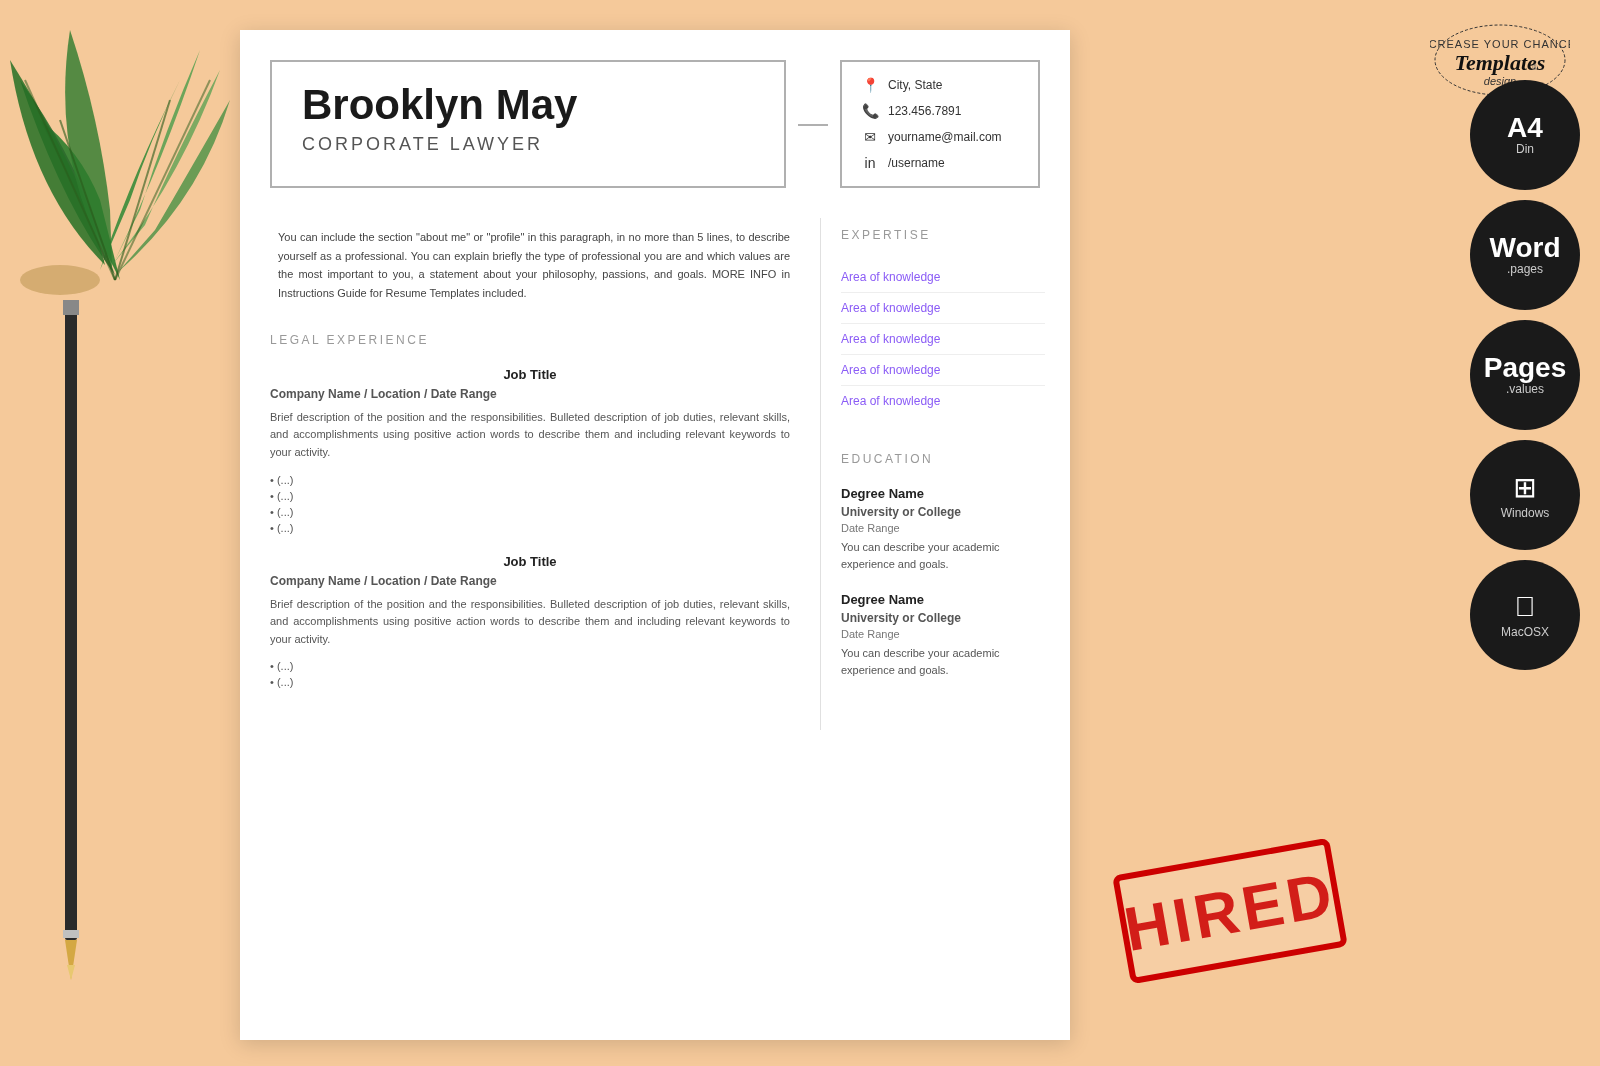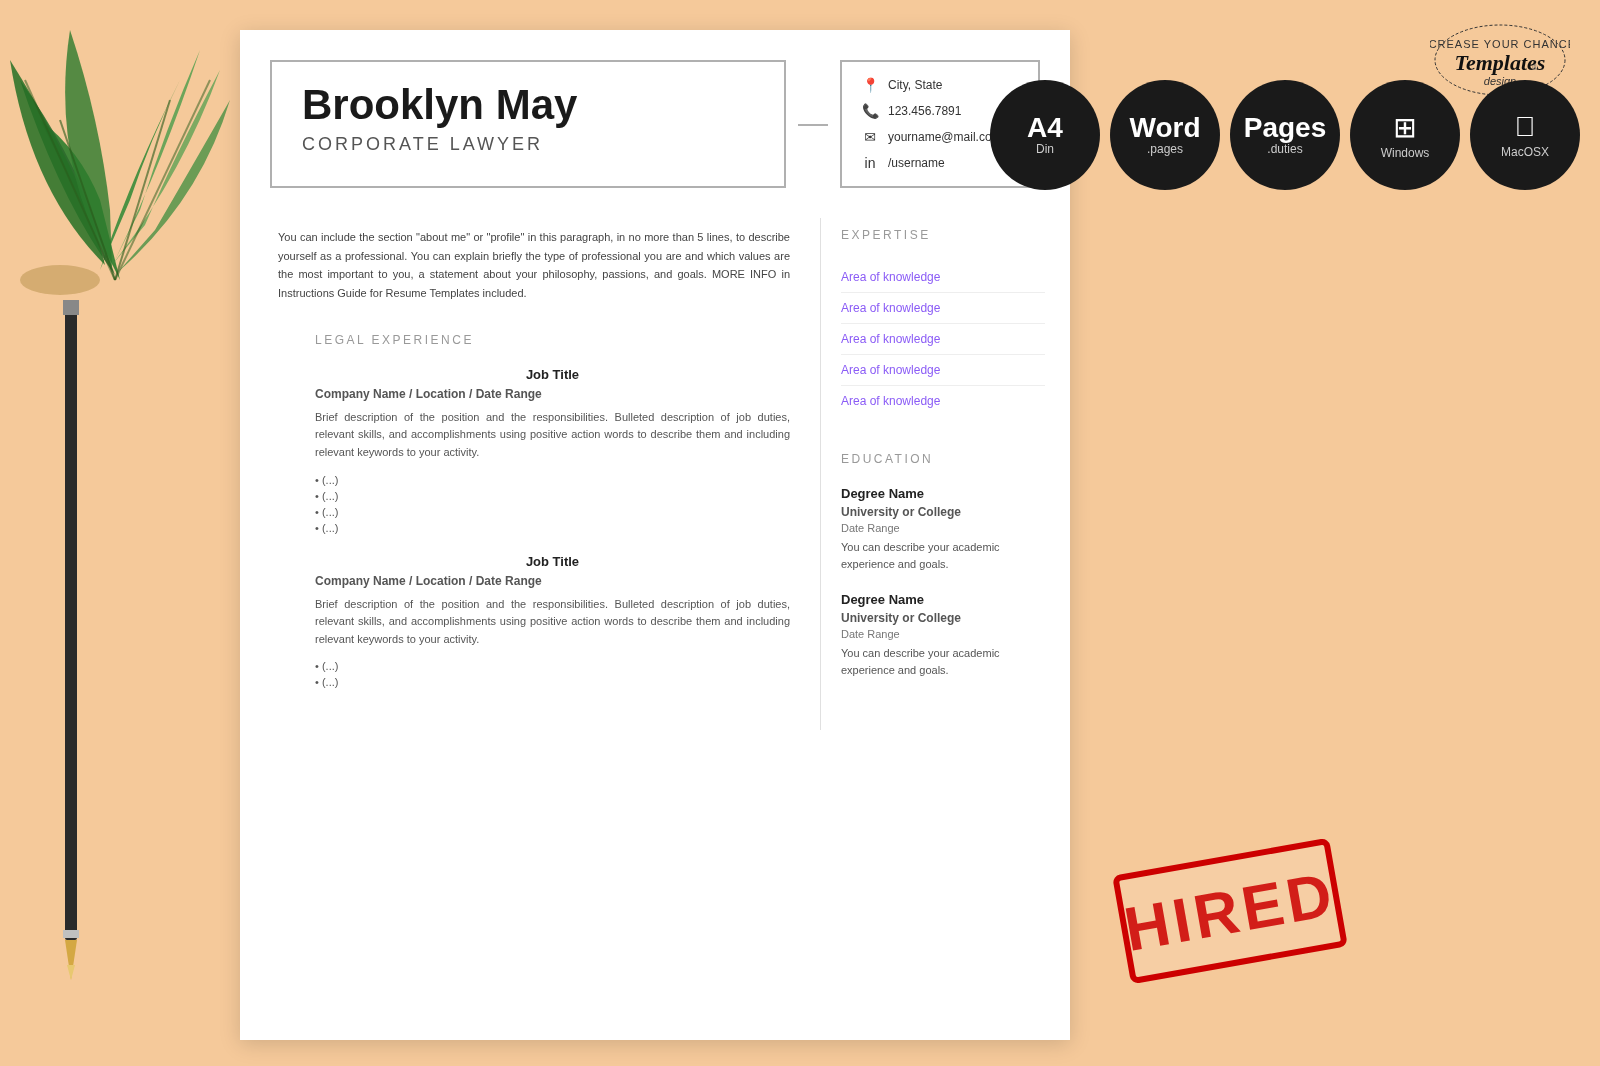--- a/index.html
+++ b/index.html
@@ -128,21 +128,20 @@
       letter-spacing: 2.5px;
       color: #999;
       font-weight: 400;
       text-transform: uppercase;
       margin-bottom: 15px;
       padding-bottom: 5px;
     }
 
     .experience-section {
       margin-bottom: 20px;
-      margin-left: 45px;
     }
 
     .job-title {
       font-size: 13px;
       font-weight: 700;
       color: #222;
       margin-bottom: 5px;
       text-align: center;
     }
 
@@ -215,20 +214,21 @@
       line-height: 1.5;
       margin-bottom: 20px;
     }
 
     
     .right-sidebar {
       position: absolute;
       right: 20px;
       top: 80px;
       display: flex;
+      flex-direction: column;
       gap: 10px;
       align-items: flex-end;
     }
 
     .circle-badge {
       width: 110px;
       height: 110px;
       background: #1a1a1a;
       border-radius: 50%;
       display: flex;
@@ -451,21 +451,21 @@
   </div>
 
 
   <div class="circle-badge">
     <span class="badge-main">Word</span>
     <span class="badge-sub">.pages</span>
   </div>
 
   <div class="circle-badge">
     <span class="badge-main">Pages</span>
-    <span class="badge-sub">.duties</span>
+    <span class="badge-sub">.values</span>
   </div>
 
   <div class="circle-badge">
     <span style="font-size:28px; margin-bottom:2px;">⊞</span>
     <span class="badge-sub">Windows</span>
   </div>
 
   <div class="circle-badge">
     <span style="font-size:28px; margin-bottom:2px;"></span>
     <span class="badge-sub">MacOSX</span>

